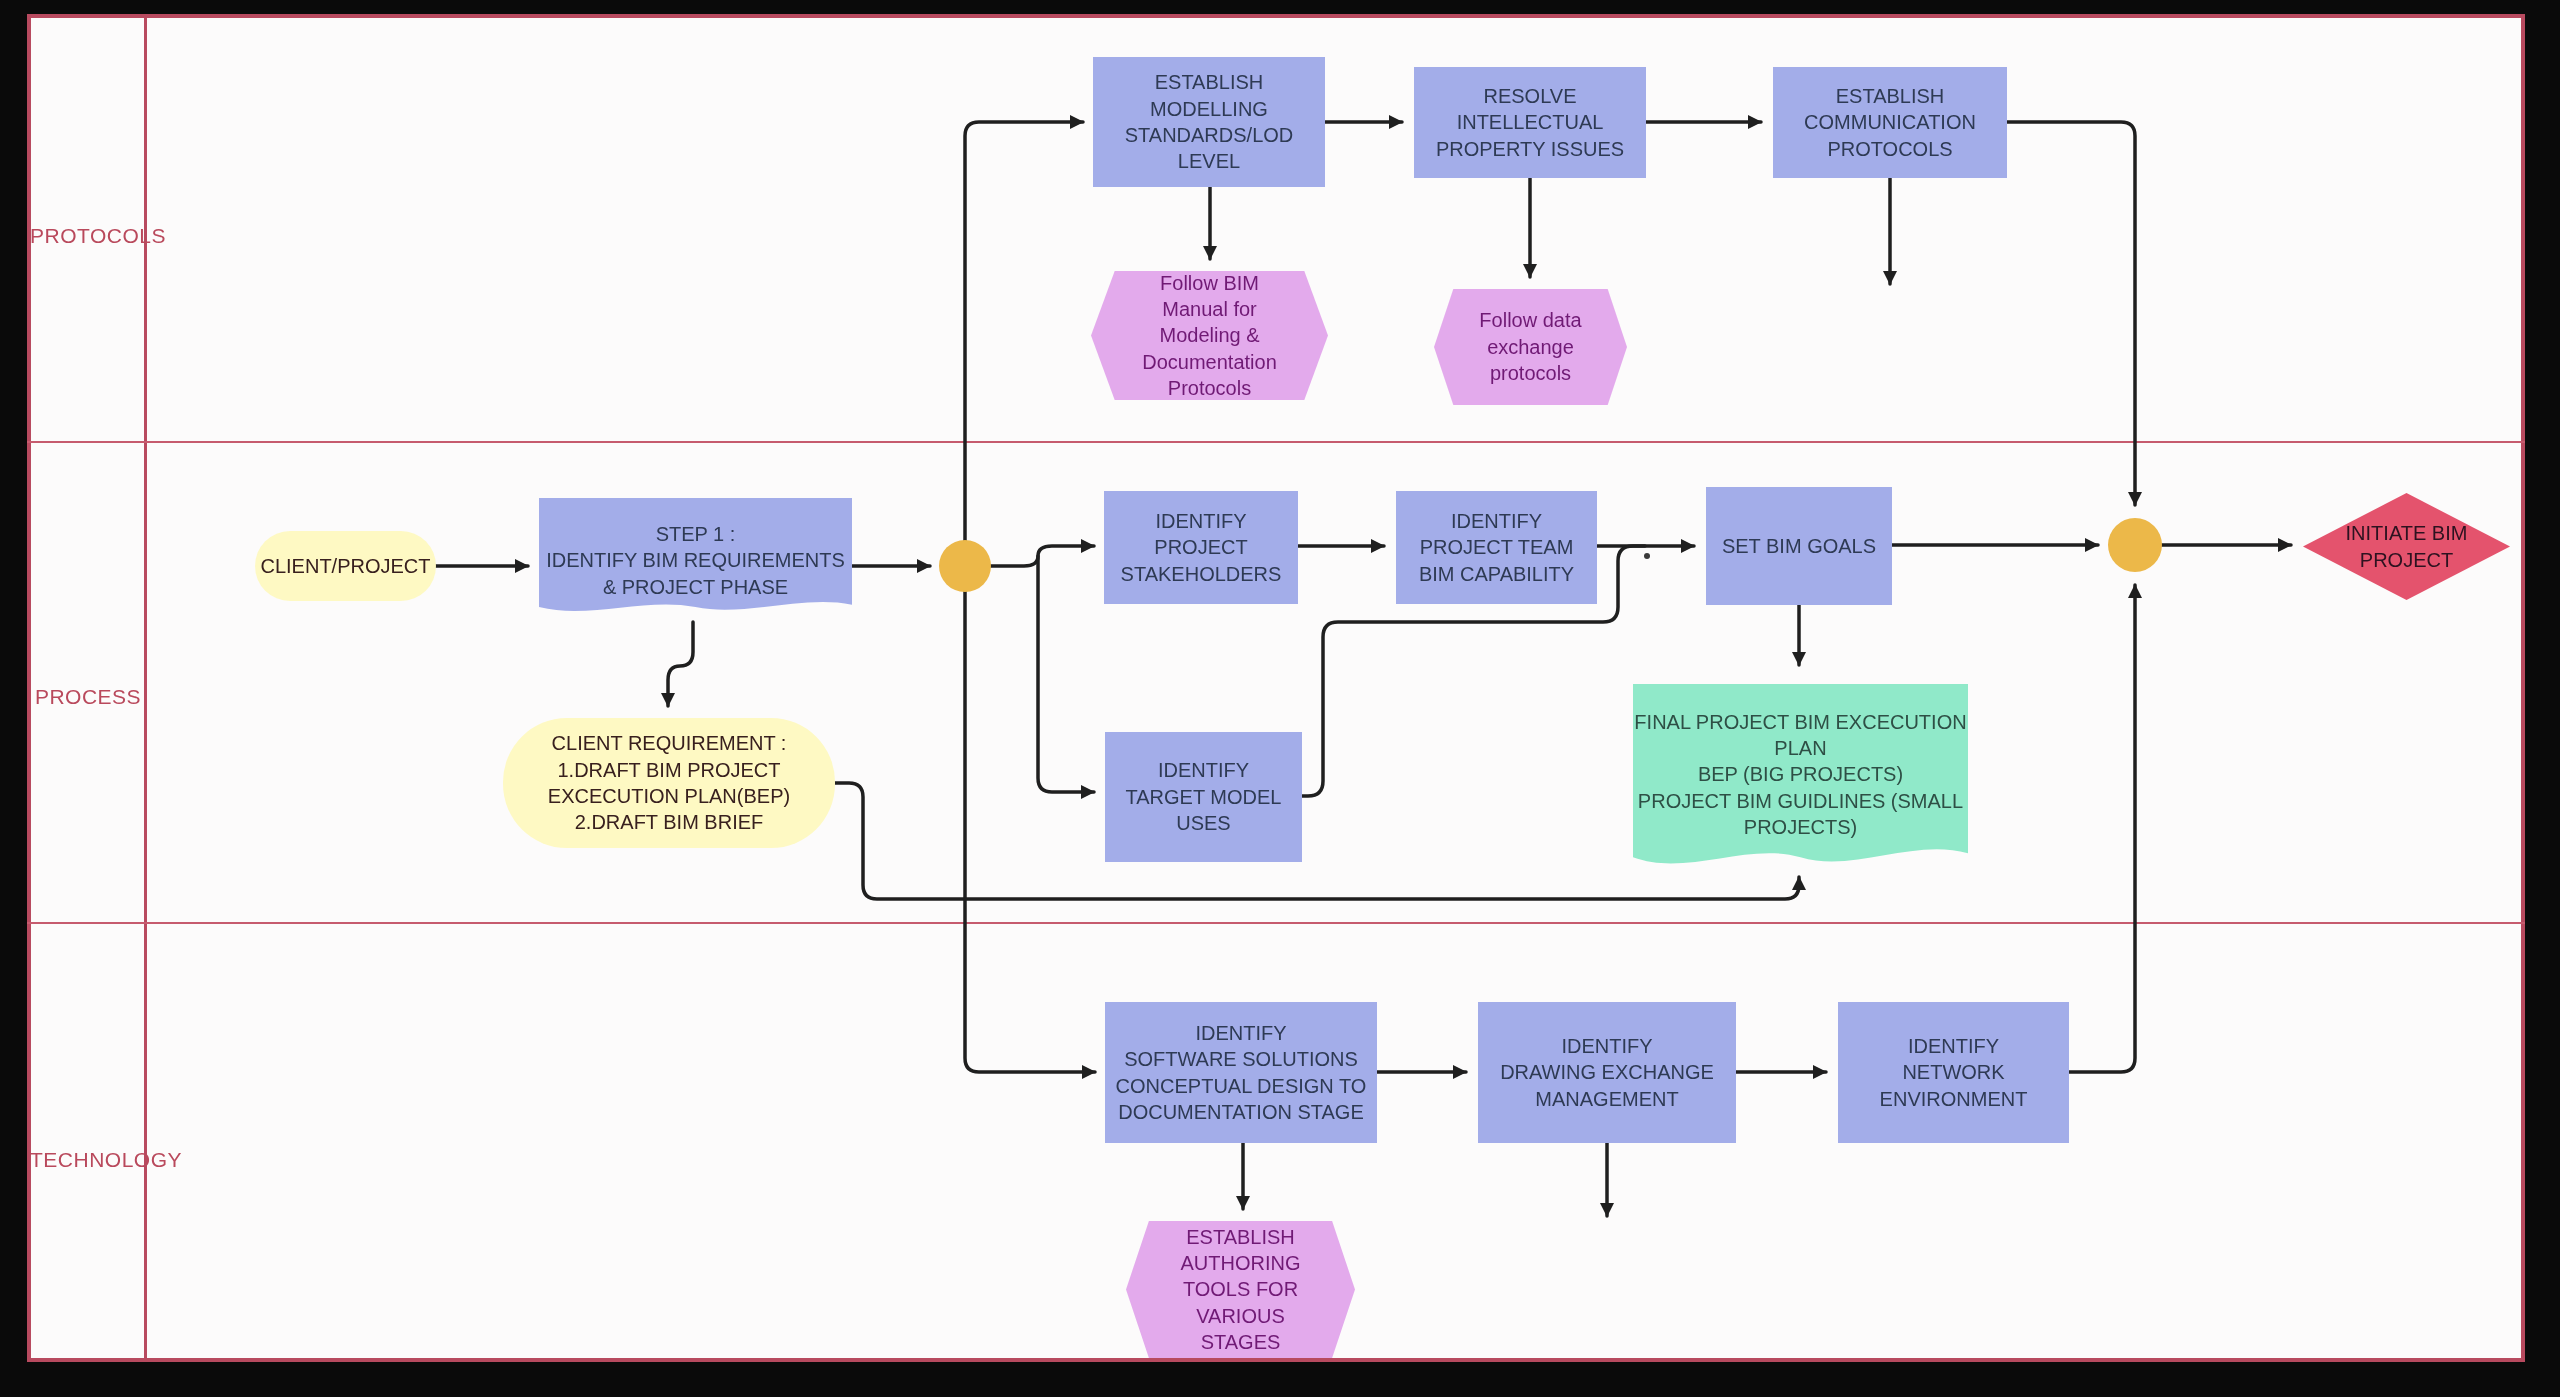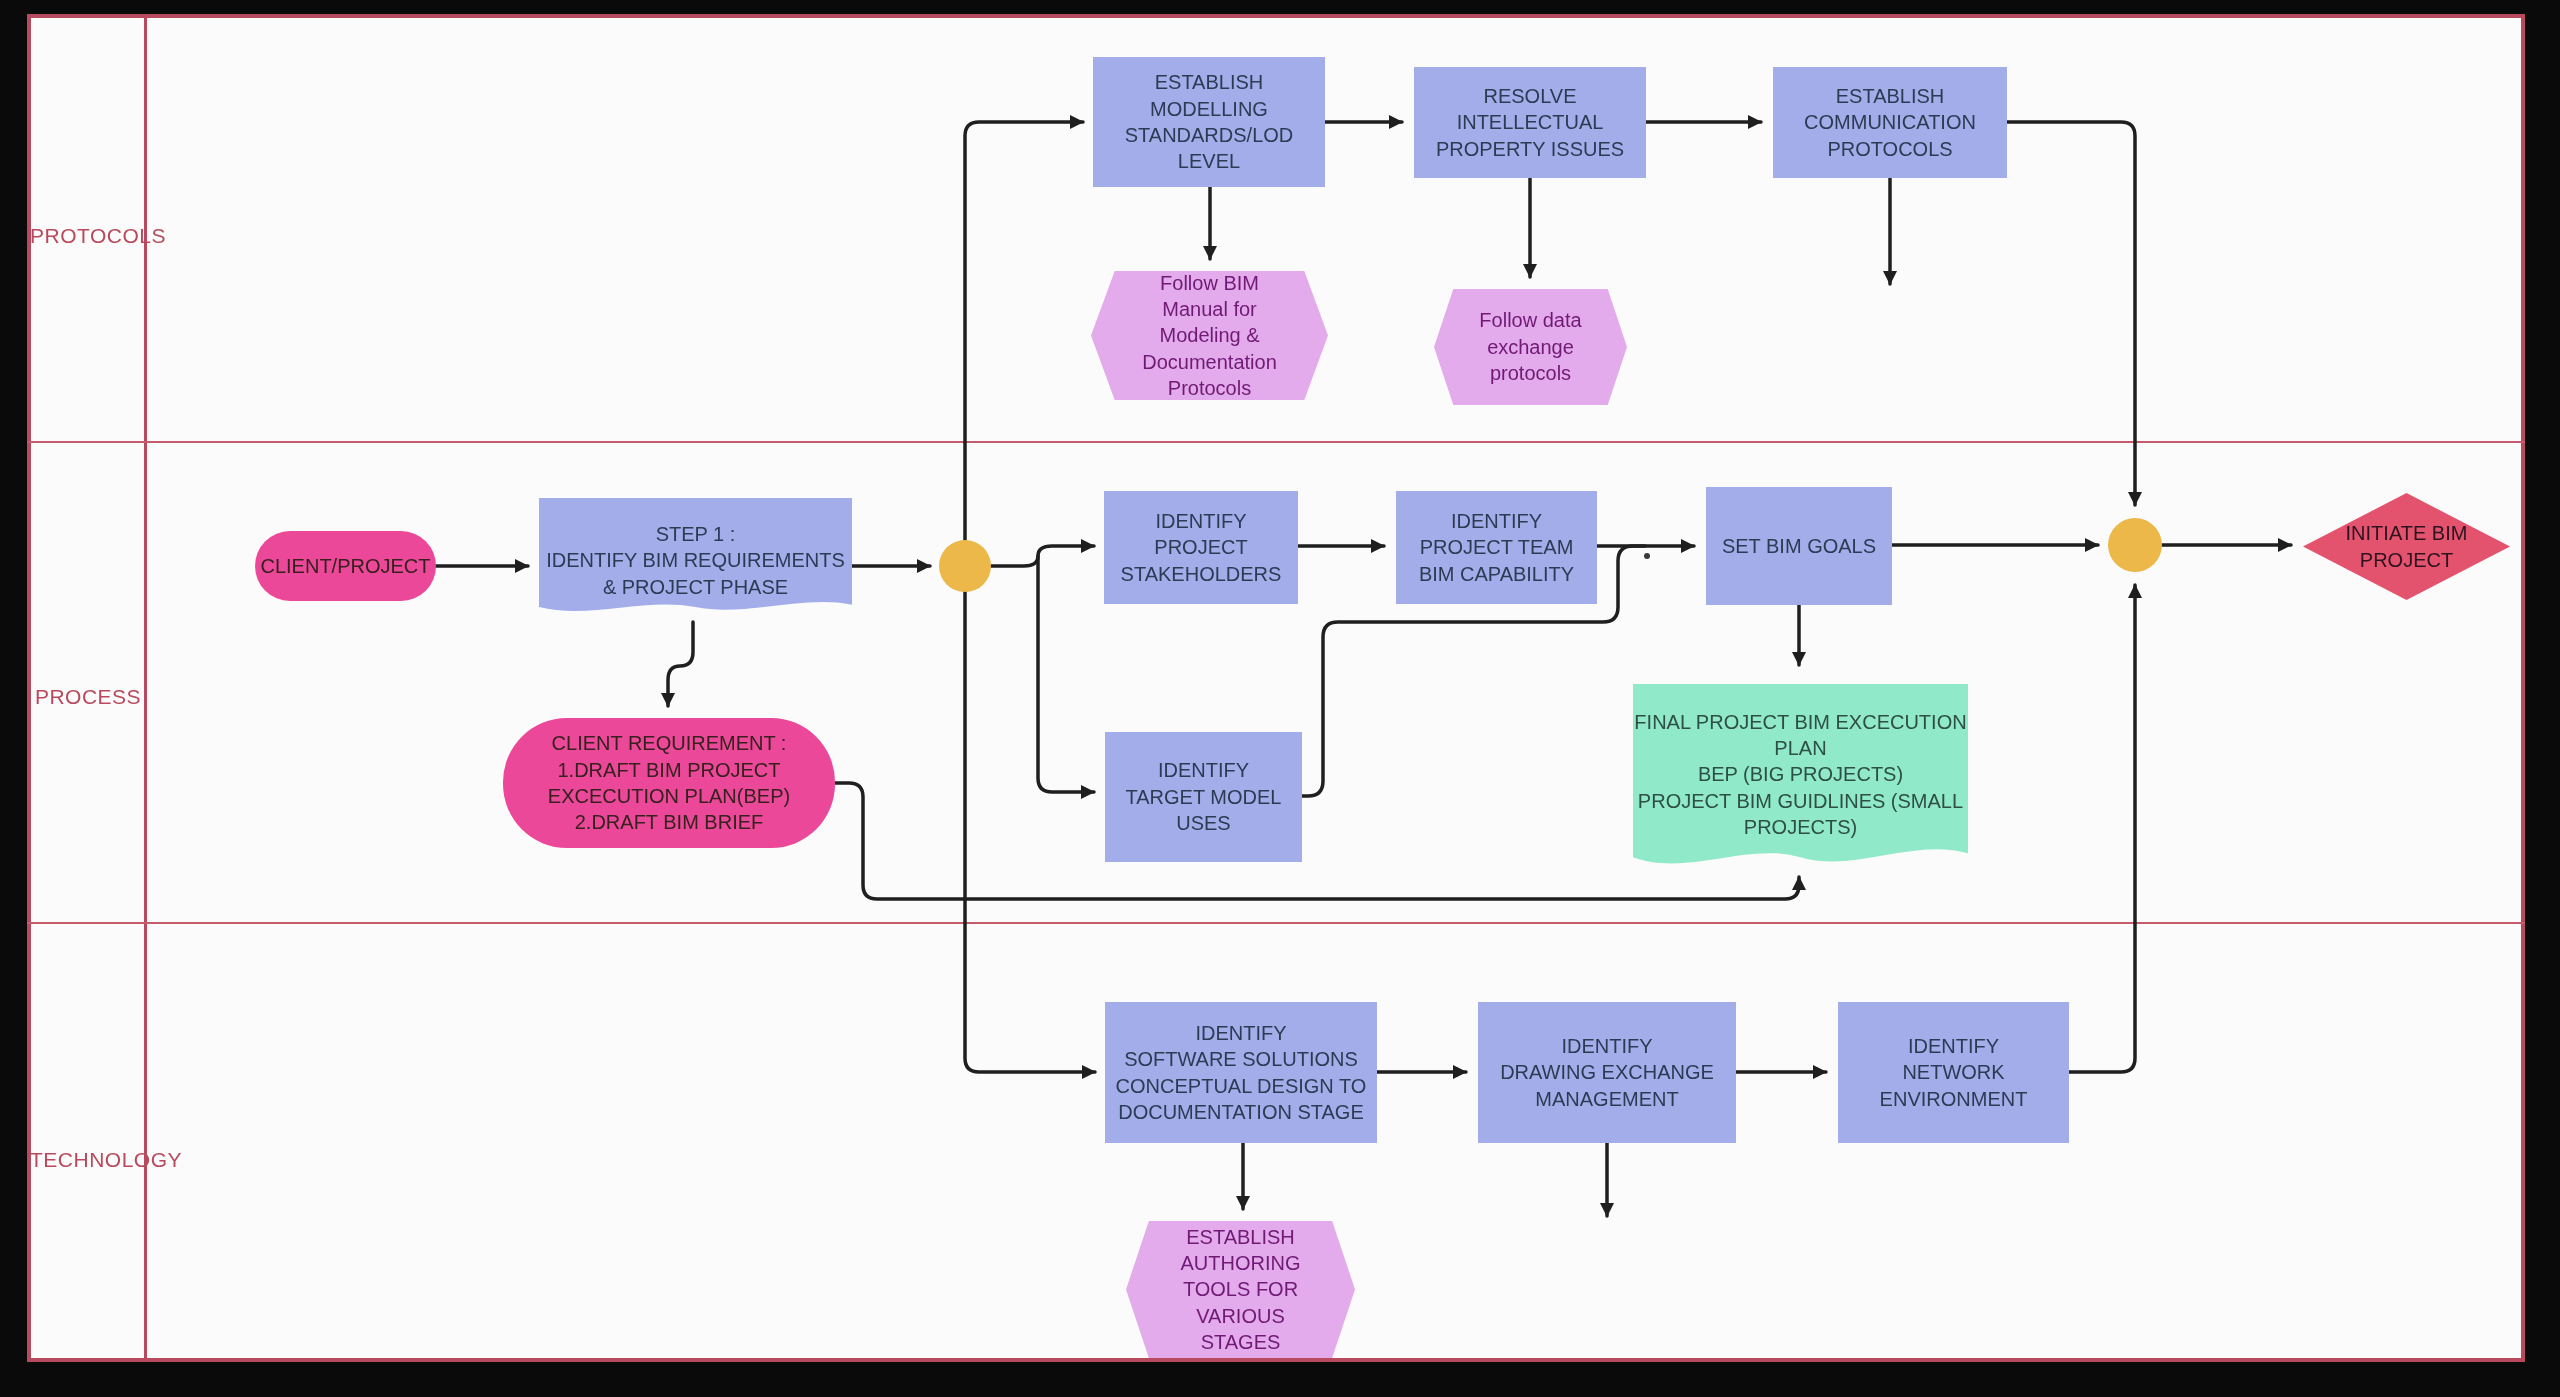--- a/index.html
+++ b/index.html
@@ -11,21 +11,21 @@
   .lane-vline{position:absolute;left:144px;top:14px;width:3px;height:1348px;background:#b84a5f;}
   .lane-hline{position:absolute;left:27px;width:2498px;height:2px;background:#c65b6e;}
   .lane-label{position:absolute;left:30px;width:116px;text-align:center;
               color:#b9495c;font-size:21px;letter-spacing:.5px;}
   
   svg.wires{position:absolute;left:0;top:0;z-index:3;}
   
   .node{position:absolute;z-index:4;display:flex;align-items:center;justify-content:center;
         text-align:center;box-sizing:border-box;white-space:pre-line;line-height:1.32;}
   .blue{background:#a3ade9;color:#2e3a54;font-size:20px;}
-  .pill{background:#ec4899;color:#38201e;border-radius:52px;font-size:20px;}
+  .pill{background:#fef9c3;color:#38201e;border-radius:52px;font-size:20px;}
   .hex{background:#e3aaec;color:#701a75;font-size:20px;
        clip-path:polygon(10% 0,90% 0,100% 50%,90% 100%,10% 100%,0 50%);padding:4px 34px;}
   .diamond{background:#e4536d;color:#2d1220;font-size:20px;
            clip-path:polygon(50% 0,100% 50%,50% 100%,0 50%);}
   .docshape{position:absolute;z-index:4;}
   .docshape svg{position:absolute;left:0;top:0;width:100%;height:100%;}
   .docshape .label{position:absolute;left:0;top:0;width:100%;height:88%;display:flex;
         align-items:center;justify-content:center;text-align:center;white-space:pre-line;
         line-height:1.32;font-size:20px;margin-top:8px;}
   .doc-blue .label{color:#2e3a54;}

